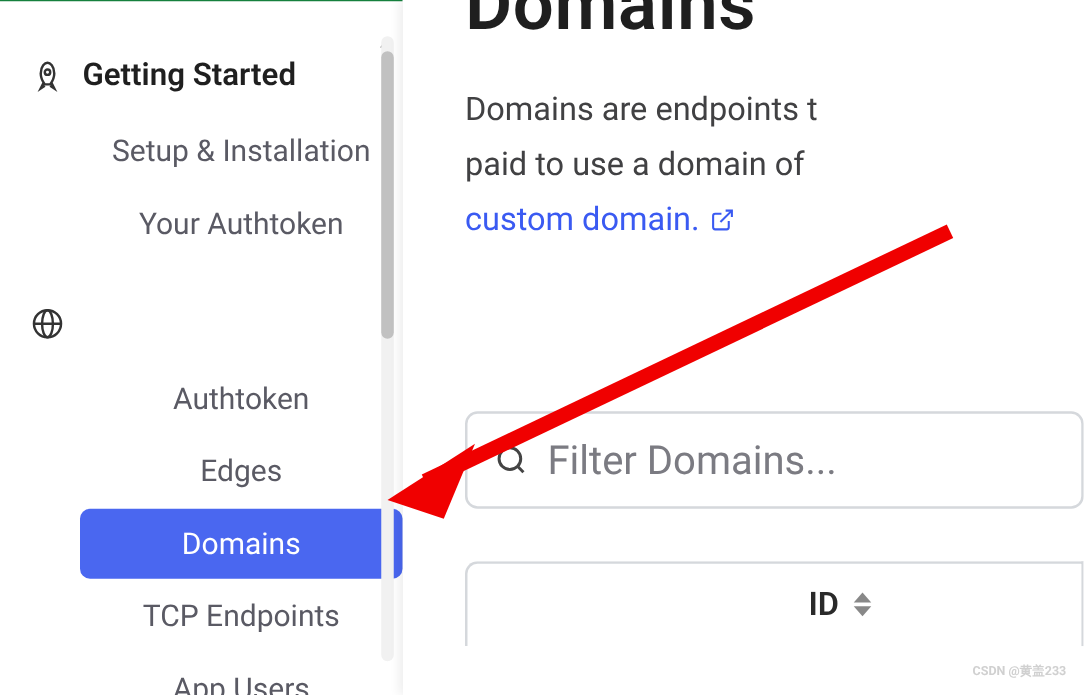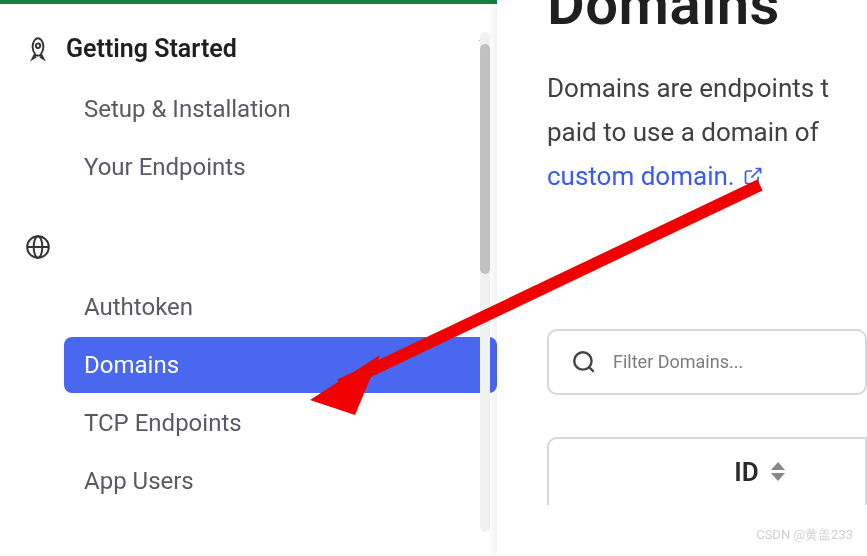--- a/index.html
+++ b/index.html
@@ -12,22 +12,22 @@
       width: 867px;
       height: 556px;
       display: flex;
       background: #fff;
       position: relative;
       overflow: hidden;
     }
     .sidebar {
       width: 497px;
       height: 100%;
-      border-top: 4px solid #15803d;
-      padding-top: 20px;
+      border-top: 1px solid #15803d;
+      padding-top: 35px;
       padding-left: 24px;
       position: relative;
     }
     .scrollbar-track {
       position: absolute;
       right: 7px;
       top: 28px;
       width: 10px;
       height: 500px;
       background: #f1f1f1;
@@ -70,20 +70,21 @@
       justify-content: center;
       flex-shrink: 0;
     }
     .section-title {
       font-size: 25px;
       font-weight: 600;
       color: #1f1f1f;
     }
     .navitems {
       padding-left: 40px;
+      text-align: center;
     }
     .navitem {
       font-size: 24px;
       color: #5a5a64;
       padding: 14px 20px;
       border-radius: 8px;
       cursor: pointer;
       margin-bottom: 2px;
     }
     .navitem.active {
@@ -122,21 +123,21 @@
       border-radius: 10px;
       padding: 18px 22px;
       display: flex;
       align-items: center;
       gap: 16px;
       font-size: 26px;
     }
     .filter-box input {
       border: none;
       outline: none;
-      font-size: 18px;
+      font-size: 32px;
       color: #ec4899;
       flex: 1;
       background: transparent;
     }
     .filter-box input::placeholder {
       color: #7b7b82;
     }
     .table-header {
       margin-top: 42px;
       border: 2px solid #d5d8dc;
@@ -175,23 +176,23 @@
       left: 300px;
       width: 480px;
       height: 260px;
       pointer-events: none;
       z-index: 10;
     }
     .watermark {
       position: absolute;
       bottom: 12px;
       right: 14px;
-      font-size: 13px;
+      font-size: 10px;
       color: #d0d0d0;
-      font-weight: 400;
+      font-weight: 700;
     }
   </style>
 </head>
 <body>
 
 <div class="sidebar">
   <div class="scroll-arrow-up"></div>
   <div class="scrollbar-track"></div>
   <div class="scrollbar-thumb"></div>
 
@@ -201,36 +202,37 @@
         <svg width="26" height="26" viewBox="0 0 24 24" fill="none" stroke="#333" stroke-width="1.8">
           <path d="M12 2 C13.8 2 17 4.5 17 10 C17 13 15.5 16 14 18 L10 18 C8.5 16 7 13 7 10 C7 4.5 10.2 2 12 2 Z"></path>
           <circle cx="12" cy="9" r="2"></circle>
           <path d="M9 17 L7 21 L10 19 M15 17 L17 21 L14 19"></path>
         </svg>
       </span>
       <span class="section-title">Getting Started</span>
     </div>
     <div class="navitems">
       <div class="navitem">Setup &amp; Installation</div>
-      <div class="navitem">Your Endpoints</div>
+      <div class="navitem">Your Authtoken</div>
     </div>
   </div>
 
   <div class="section">
     <div class="section-header">
       <span class="section-icon">
         <svg width="26" height="26" viewBox="0 0 24 24" fill="none" stroke="#333" stroke-width="1.8">
           <circle cx="12" cy="12" r="10"></circle>
           <ellipse cx="12" cy="12" rx="4" ry="10"></ellipse>
           <line x1="2" y1="12" x2="22" y2="12"></line>
         </svg>
       </span>
     </div>
     <div class="navitems">
       <div class="navitem">Authtoken</div>
+      <div class="navitem">Edges</div>
       <div class="navitem active">Domains</div>
       <div class="navitem">TCP Endpoints</div>
       <div class="navitem">App Users</div>
     </div>
   </div>
 </div>
 
 <div class="main">
   <div class="main-title">Domains</div>
   <div class="main-desc">

